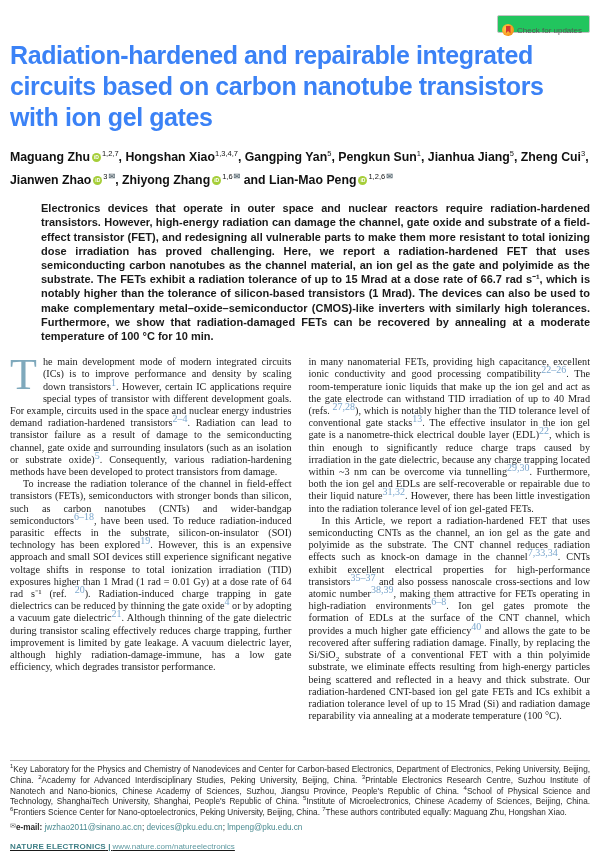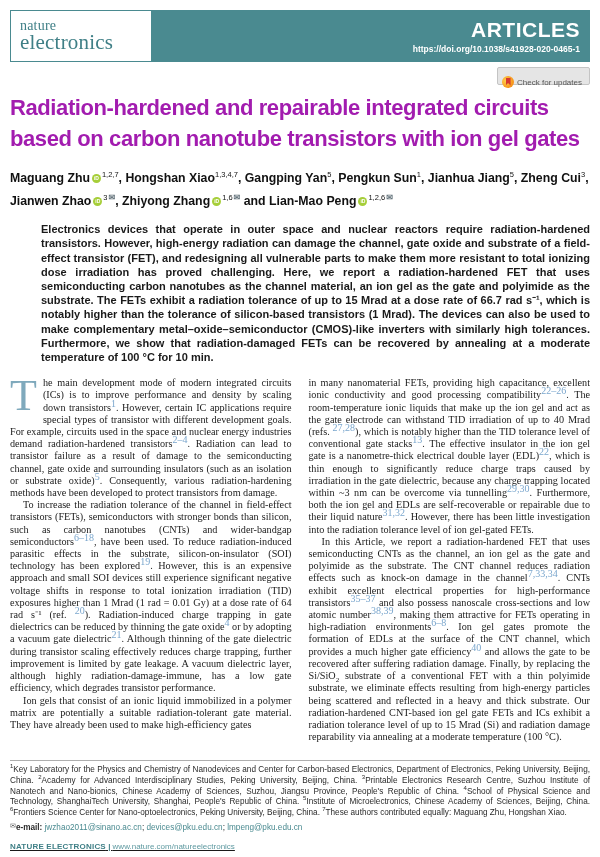--- a/index.html
+++ b/index.html
@@ -12,25 +12,25 @@
   
   .masthead { display:flex; height:52px; background:#4a8a90; }
   .logo-box { background:#ffffff; width:142px; padding:5px 8px 5px 9px; display:flex; flex-direction:column; justify-content:center; border:1px solid #4a8a90; }
   .logo-line1 { font-family:"Liberation Serif", serif; color:#3f7f86; font-size:14px; line-height:13px; letter-spacing:.2px; }
   .logo-line2 { font-family:"Liberation Serif", serif; color:#3f7f86; font-size:21px; line-height:21px; letter-spacing:.2px; }
   .band-right { flex:1; display:flex; flex-direction:column; justify-content:center; align-items:flex-end; padding-right:10px; color:#ffffff; }
   .article-type { font-size:21px; font-weight:bold; letter-spacing:.5px; line-height:22px; }
   .doi { font-size:8.5px; font-weight:bold; margin-top:3px; color:#ffffff; text-decoration:none; }
   
   .updates-row { display:flex; justify-content:flex-end; margin-top:5px; height:18px; }
-  .check-updates { display:inline-flex; align-items:center; gap:3px; background:#e5e5e5; border:1px solid #c4c4c4; border-radius:2px; padding:14px 7px 2px 4px; font-family:"Liberation Sans", sans-serif; font-size:8px; color:#555; cursor:pointer; }
+  .check-updates { display:inline-flex; align-items:center; gap:3px; background:#22c55e; border:1px solid #c4c4c4; border-radius:2px; padding:14px 7px 2px 4px; font-family:"Liberation Sans", sans-serif; font-size:8px; color:#555; cursor:pointer; }
   .crossmark-icon { width:12px; height:12px; border-radius:50%; background:radial-gradient(circle at 35% 40%, #ffd24d, #f79a1f 62%, #ee7f19); position:relative; flex:0 0 auto; }
   .crossmark-icon::after { content:""; position:absolute; left:3.5px; top:1.5px; width:5px; height:8px; background:#d6372f; clip-path:polygon(0 0,100% 0,100% 100%,50% 68%,0 100%); }
   
-  .title { font-size:22px; line-height:31px; font-weight:bold; letter-spacing:-.4px; margin-top:7px; color:#a21caf; }
+  .title { font-size:25px; line-height:31px; font-weight:bold; letter-spacing:-.4px; margin-top:7px; color:#3b82f6; }
   .authors { margin-top:11px; font-size:12.3px; font-weight:bold; line-height:19px; color:#111; }
   .a-sup { font-size:7.5px; font-weight:normal; }
   .orcid { display:inline-flex; align-items:center; justify-content:center; width:9px; height:9px; border-radius:50%; background:#a6ce39; color:#fff; font-size:5px; font-weight:bold; vertical-align:2px; margin:0 1px 0 2px; }
   .mailsup { font-size:8px; color:#66757d; margin-left:1px; }
   .abstract { margin-top:11px; font-size:11px; font-weight:bold; line-height:14.2px; text-align:justify; color:#1a1a1a;margin-left:31px; }
   
   .columns { display:flex; gap:17px; margin-top:13px; }
   .col { flex:1; min-width:0; }
   .bp { font-family:"Liberation Serif", serif; font-size:10.2px; line-height:12.2px; text-align:justify; color:#1a1a1a; }
   .bp.indent { text-indent:13px; }
@@ -49,49 +49,38 @@
   .journal-footer { margin-top:9px; font-size:8px;text-decoration:underline; }
   .jf-name { color:#3f7f86; font-weight:bold; letter-spacing:.2px; }
   .jf-bar { color:#3f7f86; font-weight:bold; }
   .jf-url { color:#5e99a0; text-decoration:none; }
 </style>
 </head>
 <body>
 
 <div class="page">
 
-  <header class="masthead">
-    <div class="logo-box">
-      <div class="logo-line1">nature</div>
-      <div class="logo-line2">electronics</div>
-    </div>
-    <div class="band-right">
-      <div class="article-type">ARTICLES</div>
-      <a class="doi" href="#">https://doi.org/10.1038/s41928-020-0465-1</a>
-    </div>
-  </header>
 
   <div class="updates-row">
     <button class="check-updates">
       <span class="crossmark-icon"></span>
       <span>Check for updates</span>
     </button>
   </div>
 
   <h1 class="title">Radiation-hardened and repairable integrated circuits based on carbon nanotube transistors with ion gel gates</h1>
 
   <div class="authors"><span><span>Maguang Zhu</span><span class="orcid">iD</span><sup class="a-sup">1,2,7</sup><span>, </span></span><span><span>Hongshan Xiao</span><sup class="a-sup">1,3,4,7</sup><span>, </span></span><span><span>Gangping Yan</span><sup class="a-sup">5</sup><span>, </span></span><span><span>Pengkun Sun</span><sup class="a-sup">1</sup><span>, </span></span><span><span>Jianhua Jiang</span><sup class="a-sup">5</sup><span>, </span></span><span><span>Zheng Cui</span><sup class="a-sup">3</sup><span>, </span></span><span><span>Jianwen Zhao</span><span class="orcid">iD</span><sup class="a-sup">3</sup><sup class="mailsup">✉</sup><span>, </span></span><span><span>Zhiyong Zhang</span><span class="orcid">iD</span><sup class="a-sup">1,6</sup><sup class="mailsup">✉</sup><span> and </span></span><span><span>Lian-Mao Peng</span><span class="orcid">iD</span><sup class="a-sup">1,2,6</sup><sup class="mailsup">✉</sup></span></div>
 
   <p class="abstract">Electronics devices that operate in outer space and nuclear reactors require radiation-hardened transistors. However, high-energy radiation can damage the channel, gate oxide and substrate of a field-effect transistor (FET), and redesigning all vulnerable parts to make them more resistant to total ionizing dose irradiation has proved challenging. Here, we report a radiation-hardened FET that uses semiconducting carbon nanotubes as the channel material, an ion gel as the gate and polyimide as the substrate. The FETs exhibit a radiation tolerance of up to 15 Mrad at a dose rate of 66.7 rad s⁻¹, which is notably higher than the tolerance of silicon-based transistors (1 Mrad). The devices can also be used to make complementary metal–oxide–semiconductor (CMOS)-like inverters with similarly high tolerances. Furthermore, we show that radiation-damaged FETs can be recovered by annealing at a moderate temperature of 100 °C for 10 min.</p>
 
   <div class="columns">
     <div class="col">
       <p class="bp"><span class="dropcap">T</span><span>he main development mode of modern integrated circuits (ICs) is to improve performance and density by scaling down transistors<sup class="ref">1</sup>. However, certain IC applications require special types of transistor with different development goals. For example, circuits used in the space and nuclear energy industries demand radiation-hardened transistors<sup class="ref">2–4</sup>. Radiation can lead to transistor failure as a result of damage to the semiconducting channel, gate oxide and surrounding insulators (such as an isolation or substrate oxide)<sup class="ref">5</sup>. Consequently, various radiation-hardening methods have been developed to protect transistors from damage.</span></p>
       <p class="bp indent">To increase the radiation tolerance of the channel in field-effect transistors (FETs), semiconductors with stronger bonds than silicon, such as carbon nanotubes (CNTs) and wider-bandgap semiconductors<sup class="ref">6–18</sup>, have been used. To reduce radiation-induced parasitic effects in the substrate, silicon-on-insulator (SOI) technology has been explored<sup class="ref">19</sup>. However, this is an expensive approach and small SOI devices still experience significant negative voltage shifts in response to total ionization irradiation (TID) exposures higher than 1 Mrad (1 rad = 0.01 Gy) at a dose rate of 64 rad s⁻¹ (ref. <sup class="ref">20</sup>). Radiation-induced charge trapping in gate dielectrics can be reduced by thinning the gate oxide<sup class="ref">4</sup> or by adopting a vacuum gate dielectric<sup class="ref">21</sup>. Although thinning of the gate dielectric during transistor scaling effectively reduces charge trapping, further improvement is limited by gate leakage. A vacuum dielectric layer, although highly radiation-damage-immune, has a low gate efficiency, which degrades transistor performance.</p>
-      <p class="bp indent">Ion gels that consist of an ionic liquid immobilized in a polymer matrix are potentially a suitable radiation-tolerant gate material. They have already been used to make high-efficiency gates</p>
     </div>
     <div class="col">
       <p class="bp">in many nanomaterial FETs, providing high capacitance, excellent ionic conductivity and good processing compatibility<sup class="ref">22–26</sup>. The room-temperature ionic liquids that make up the ion gel and act as the gate electrode can withstand TID irradiation of up to 40 Mrad (refs. <sup class="ref">27,28</sup>), which is notably higher than the TID tolerance level of conventional gate stacks<sup class="ref">13</sup>. The effective insulator in the ion gel gate is a nanometre-thick electrical double layer (EDL)<sup class="ref">22</sup>, which is thin enough to significantly reduce charge traps caused by irradiation in the gate dielectric, because any charge trapping located within ~3 nm can be overcome via tunnelling<sup class="ref">29,30</sup>. Furthermore, both the ion gel and EDLs are self-recoverable or repairable due to their liquid nature<sup class="ref">31,32</sup>. However, there has been little investigation into the radiation tolerance level of ion gel-gated FETs.</p>
       <p class="bp indent">In this Article, we report a radiation-hardened FET that uses semiconducting CNTs as the channel, an ion gel as the gate and polyimide as the substrate. The CNT channel reduces radiation effects such as knock-on damage in the channel<sup class="ref">7,33,34</sup>. CNTs exhibit excellent electrical properties for high-performance transistors<sup class="ref">35–37</sup> and also possess nanoscale cross-sections and low atomic number<sup class="ref">38,39</sup>, making them attractive for FETs operating in high-radiation environments<sup class="ref">6–8</sup>. Ion gel gates promote the formation of EDLs at the surface of the CNT channel, which provides a much higher gate efficiency<sup class="ref">40</sup> and allows the gate to be recovered after suffering radiation damage. Finally, by replacing the Si/SiO<sub>2</sub> substrate of a conventional FET with a thin polyimide substrate, we eliminate effects resulting from high-energy particles being scattered and reflected in a heavy and thick substrate. Our radiation-hardened CNT-based ion gel gate FETs and ICs exhibit a radiation tolerance level of up to 15 Mrad (Si) and radiation damage reparability via annealing at a moderate temperature (100 °C).</p>
     </div>
   </div>
 
   <footer class="page-footer">
     <hr class="fn-rule">
     <p class="footnote"><sup class="ref">1</sup>Key Laboratory for the Physics and Chemistry of Nanodevices and Center for Carbon-based Electronics, Department of Electronics, Peking University, Beijing, China. <sup class="ref">2</sup>Academy for Advanced Interdisciplinary Studies, Peking University, Beijing, China. <sup class="ref">3</sup>Printable Electronics Research Centre, Suzhou Institute of Nanotech and Nano-bionics, Chinese Academy of Sciences, Suzhou, Jiangsu Province, People's Republic of China. <sup class="ref">4</sup>School of Physical Science and Technology, ShanghaiTech University, Shanghai, People's Republic of China. <sup class="ref">5</sup>Institute of Microelectronics, Chinese Academy of Sciences, Beijing, China. <sup class="ref">6</sup>Frontiers Science Center for Nano-optoelectronics, Peking University, Beijing, China. <sup class="ref">7</sup>These authors contributed equally: Maguang Zhu, Hongshan Xiao.</p>

